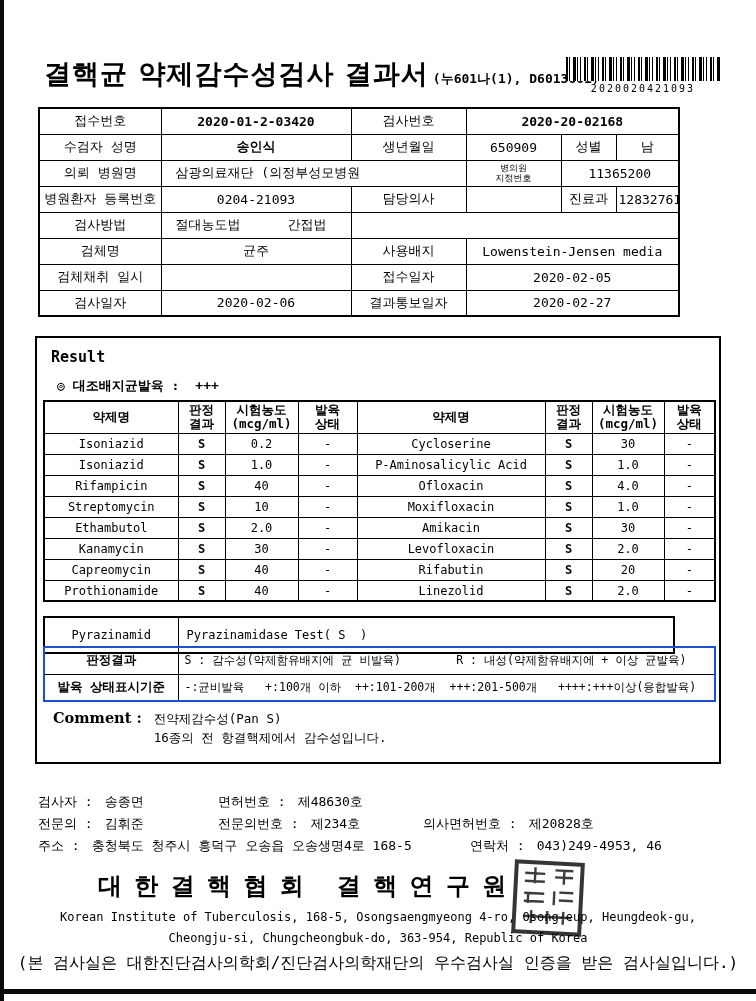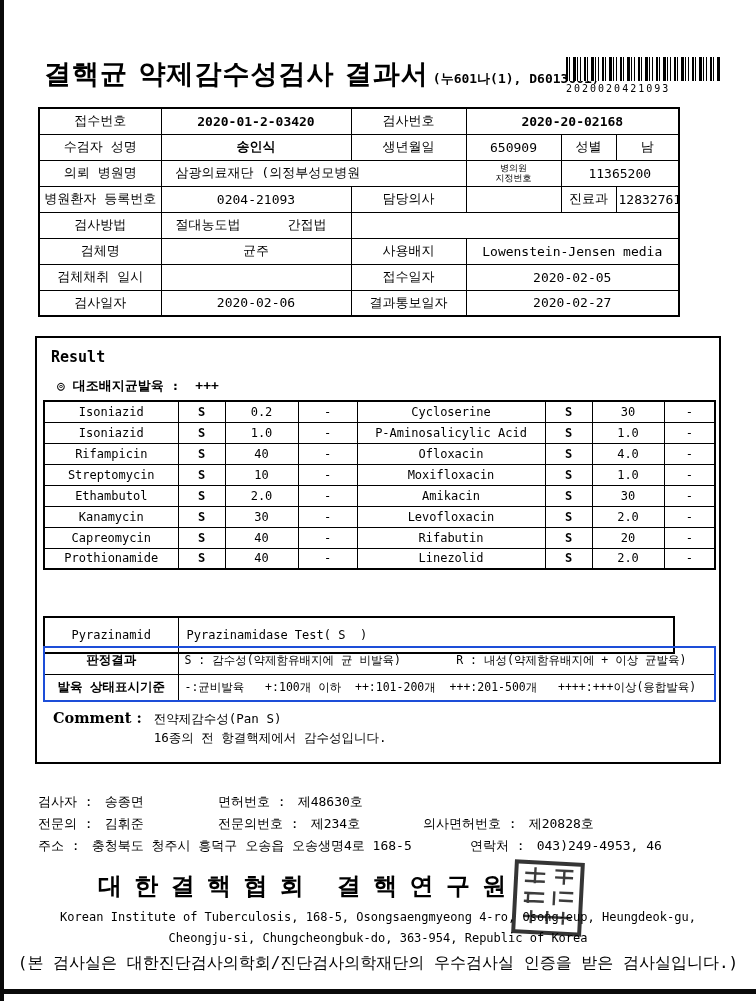--- a/index.html
+++ b/index.html
@@ -11,21 +11,21 @@
   .scan-edge-left { position:absolute; left:0; top:0; width:4px; height:1001px; background:#0a0a0a; }
   .scan-edge-bottom { position:absolute; left:0; top:989px; width:756px; height:5px; background:#0a0a0a; }
 
   
   .title-row { position:absolute; left:44px; top:56px; white-space:nowrap; }
   .doc-title { display:inline; font-family:"DejaVu Serif","Liberation Serif",serif; font-weight:bold; font-size:27px; letter-spacing:1px; }
   .title-suffix { font-weight:bold; font-size:13px; margin-left:4px; }
 
   .barcode { position:absolute; left:566px; top:57px; width:154px; height:24px;
     background:repeating-linear-gradient(90deg,#000 0 2px,#fff 2px 3px,#000 3px 4px,#fff 4px 7px,#000 7px 10px,#fff 10px 11px,#000 11px 12px,#fff 12px 14px,#000 14px 15px,#fff 15px 18px); }
-  .barcode-number { position:absolute; left:566px; top:83px; width:154px; font-size:10px; letter-spacing:2px; }
+  .barcode-number { position:absolute; left:566px; top:83px; width:154px; text-align:center; font-size:10px; letter-spacing:2px; }
 
   table { border-collapse:collapse;border-radius:28px; }
 
   
   .info-table { position:absolute; left:38px; top:107px; width:640px; border:2px solid #000; table-layout:fixed; }
   .info-table td { border:1px solid #000; height:26px; text-align:center; font-size:13px; padding:0 2px; overflow:hidden; vertical-align:middle; }
   .info-table td.left { text-align:left; padding-left:14px; white-space:pre; }
   .bold { font-weight:bold; }
   .small-lbl { font-size:9px !important; line-height:1.15; white-space:pre-line; }
 
@@ -158,20 +158,36 @@
       <col style="width:134px">
         <col style="width:47px">
         <col style="width:73px">
         <col style="width:59px">
         <col style="width:188px">
         <col style="width:47px">
         <col style="width:72px">
         <col style="width:51px">
     </colgroup>
     <tbody>
+        <tr>
+      <th>약제명</th>
+      <th>판정
+결과</th>
+      <th>시험농도
+(mcg/ml)</th>
+      <th>발육
+상태</th>
+      <th>약제명</th>
+      <th>판정
+결과</th>
+      <th>시험농도
+(mcg/ml)</th>
+      <th>발육
+상태</th>
+    </tr>
     <tr>
       <td>Isoniazid</td>
       <td class="j">S</td>
       <td>0.2</td>
       <td>-</td>
       <td>Cycloserine</td>
       <td class="j">S</td>
       <td>30</td>
       <td>-</td>
     </tr>

